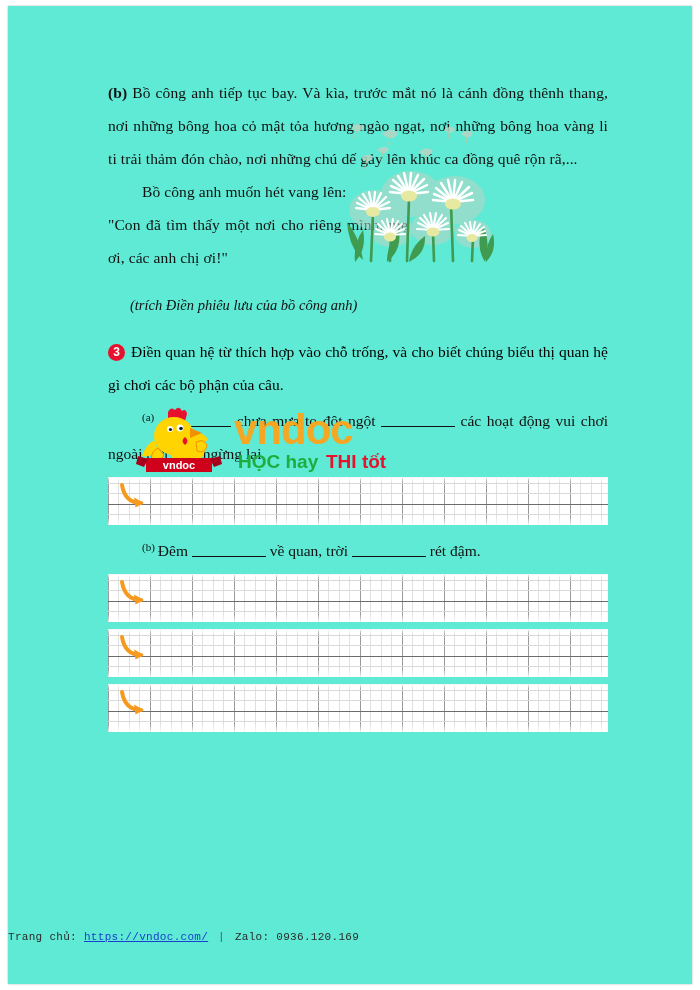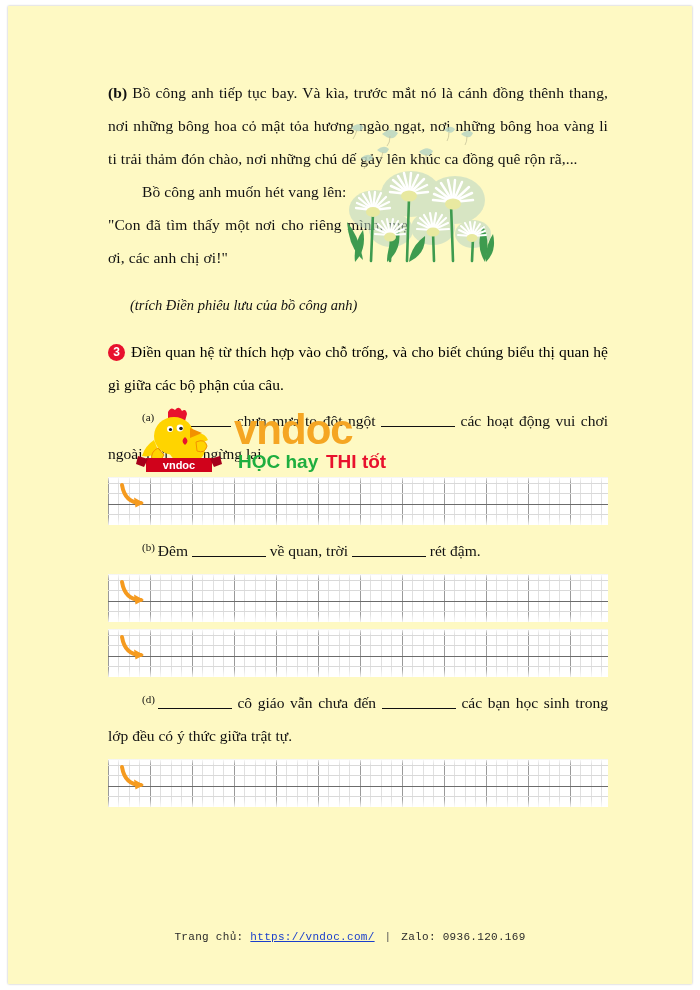--- a/index.html
+++ b/index.html
@@ -15,21 +15,21 @@
     overflow: hidden;
   }
 
   
   #page {
     position: absolute;
     left: 8px;
     top: 6px;
     width: 684px;
     height: 978px;
-    background: #fef9c3;
+    background: #5eead4;
     box-shadow: 0 0 2px rgba(0,0,0,0.28);
     overflow: hidden;
   }
 
   #content {
     position: absolute;
     left: 100px;
     top: 70px;
     width: 500px;
   }
@@ -158,21 +158,20 @@
     z-index: 5;
     pointer-events: none;
   }
 
   
   #footer {
     position: absolute;
     left: 0;
     right: 0;
     top: 925px;
-    text-align: center;
     font-family: "Liberation Mono", "DejaVu Sans Mono", monospace;
     font-size: 11px;
     color: #2a2a2a;
     letter-spacing: 0.3px;
   }
   #footer .link {
     color: #1a3fcc;
     text-decoration: underline;
   }
   #footer .sep { color: #555; padding: 0 3px; }
@@ -186,21 +185,21 @@
 
     <p class="para"><b>(b)</b> <span>Bồ công anh tiếp tục bay. Và kìa, trước mắt nó là cánh đồng thênh thang, nơi những bông hoa cỏ mật tỏa hương ngào ngạt, nơi những bông hoa vàng li ti trải thảm đón chào, nơi những chú dế gảy lên khúc ca đồng quê rộn rã,...</span></p>
 
     <p class="para narrow indent" style="text-align:justify;font-family:Liberation Serif, serif;">Bồ công anh muốn hét vang lên:</p>
 
     <p class="para narrow">"Con đã tìm thấy một nơi cho riêng mình, mẹ ơi, các anh chị ơi!"</p>
 
     <p class="attrib">(trích Điền phiêu lưu của bồ công anh)</p>
 
     <div class="ex-head">
-      <span class="badge">3</span><span>Điền quan hệ từ thích hợp vào chỗ trống, và cho biết chúng biểu thị quan hệ gì giữa các bộ phận của câu.</span>
+      <span class="badge">3</span><span>Điền quan hệ từ thích hợp vào chỗ trống, và cho biết chúng biểu thị quan hệ gì chơi các bộ phận của câu.</span>
     </div>
 
     <div class="sub sub-first">
       <span class="letter">(a)</span><span class="blank b-long"></span> <span>chưa mưa to đột ngột</span> <span class="blank b-long"></span> <span>các hoạt động vui chơi ngoài trời phải ngừng lại.</span>
     </div>
 
     <div class="gridband">
       <svg class="arrow" viewBox="0 0 34 30">
         <path d="M5,4 C7,16 14,22 24,22" stroke="#f59a1e" stroke-width="4" fill="none" stroke-linecap="round"></path>
         <path d="M27,22 L17,16.5 L18.5,26.5 Z" fill="#f59a1e"></path>
@@ -219,23 +218,20 @@
     </div>
 
 
     <div class="gridband">
       <svg class="arrow" viewBox="0 0 34 30">
         <path d="M5,4 C7,16 14,22 24,22" stroke="#f59a1e" stroke-width="4" fill="none" stroke-linecap="round"></path>
         <path d="M27,22 L17,16.5 L18.5,26.5 Z" fill="#f59a1e"></path>
       </svg>
     </div>
 
-    <div class="sub sub-first">
-      <span class="letter">(d)</span><span class="blank b-long"></span> <span>cô giáo vẫn chưa đến</span> <span class="blank b-long"></span> <span>các bạn học sinh trong lớp đều có ý thức giữa trật tự.</span>
-    </div>
 
     <div class="gridband">
       <svg class="arrow" viewBox="0 0 34 30">
         <path d="M5,4 C7,16 14,22 24,22" stroke="#f59a1e" stroke-width="4" fill="none" stroke-linecap="round"></path>
         <path d="M27,22 L17,16.5 L18.5,26.5 Z" fill="#f59a1e"></path>
       </svg>
     </div>
 
   </div>
 

